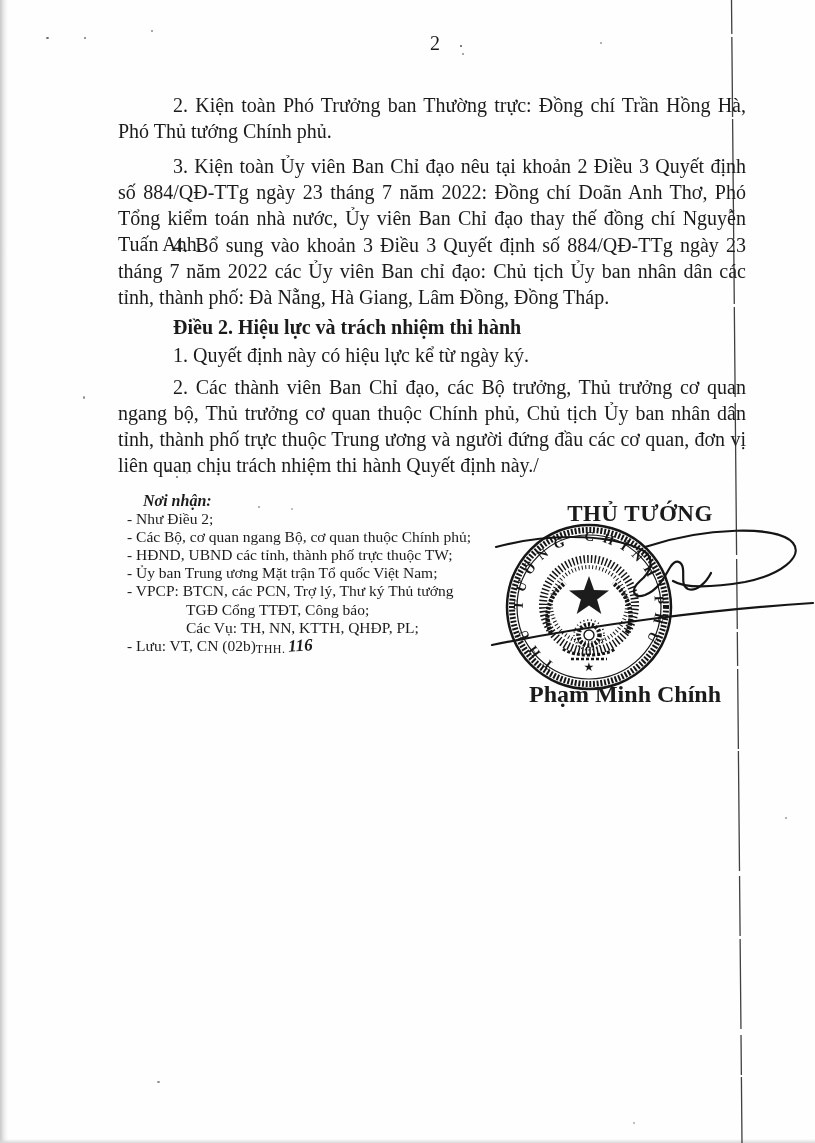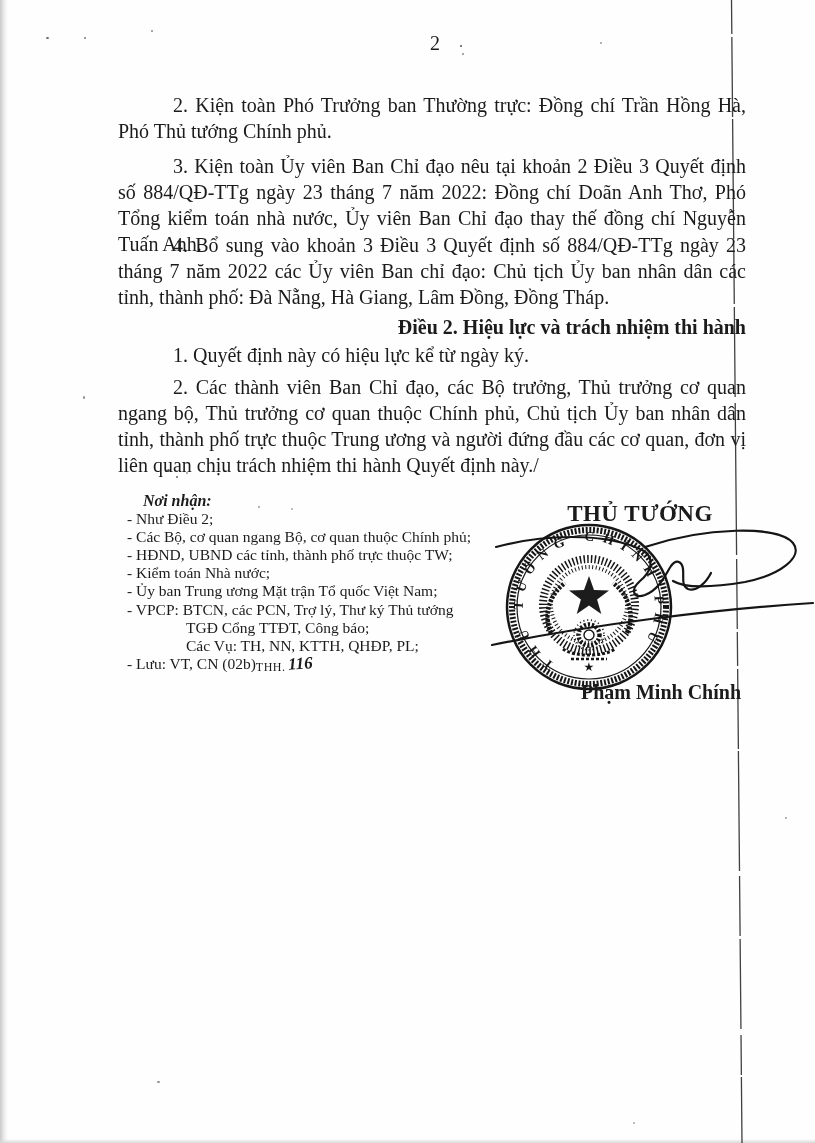--- a/index.html
+++ b/index.html
@@ -8,33 +8,33 @@
     font-family:"Liberation Serif","DejaVu Serif",serif;color:#1b1b1b;overflow:hidden;
   }
   .edge-left{position:absolute;left:0;top:0;width:8px;height:1143px;
     background:linear-gradient(to right,#c9c9c9,#eeeeee 55%,rgba(255,255,255,0));}
   .edge-bottom{position:absolute;left:0;bottom:0;width:815px;height:4px;
     background:linear-gradient(to top,#d9d9d9,rgba(255,255,255,0));}
   .pnum{position:absolute;top:32px;left:410px;width:50px;text-align:center;
     font-size:20px;}
   .doc p{position:absolute;left:110px;width:628px;margin:8px;font-size:20px;
     line-height:26px;text-align:justify;text-indent:55px;}
-  .doc p.article-heading{font-weight:bold;text-align:right;}
+  .doc p.article-heading{font-weight:bold;text-align:left;}
   .recipients{position:absolute;left:127px;top:492px;width:360px;
     font-size:15.5px;line-height:18.1px;}
   .recipients div{white-space:nowrap;}
   .recipients .head{font-weight:bold;font-style:italic;padding-left:16px;font-size:16px;}
   .r-ind{padding-left:59px;}
   .luu-sub{font-size:12px;position:relative;top:2px;letter-spacing:.5px;}
   .luu-hand{display:inline-block;font-style:italic;font-weight:600;font-size:17px;
     margin-left:3px;transform:rotate(-4deg);}
   .sig-title{position:absolute;left:515px;top:501px;width:250px;text-align:center;
     font-weight:bold;font-size:23px;letter-spacing:.5px;}
-  .sig-name{position:absolute;left:536px;top:681px;width:250px;text-align:center;
-    font-weight:bold;font-size:20px;}
+  .sig-name{position:absolute;left:500px;top:681px;width:250px;text-align:center;
+    font-weight:bold;font-size:24px;}
   .seal-svg{position:absolute;left:499px;top:517px;}
   .sign-svg{position:absolute;left:480px;top:523px;}
   .scanline-svg{position:absolute;left:0;top:0;pointer-events:none;}
   .speck{position:absolute;border-radius:50%;}
 </style>
 </head>
 <body>
 
 <div class="edge-left"></div>
 <div class="edge-bottom"></div>
@@ -48,21 +48,20 @@
   <p style="top:306px" class="article-heading">Điều 2. Hiệu lực và trách nhiệm thi hành</p>
   <p style="top:334px">1. Quyết định này có hiệu lực kể từ ngày ký.</p>
   <p style="top:366px">2. Các thành viên Ban Chỉ đạo, các Bộ trưởng, Thủ trưởng cơ quan ngang bộ, Thủ trưởng cơ quan thuộc Chính phủ, Chủ tịch Ủy ban nhân dân tỉnh, thành phố trực thuộc Trung ương và người đứng đầu các cơ quan, đơn vị liên quan chịu trách nhiệm thi hành Quyết định này./</p>
 </div>
 
 <div class="recipients">
   <div class="head">Nơi nhận:</div>
   <div>- Như Điều 2;</div>
   <div>- Các Bộ, cơ quan ngang Bộ, cơ quan thuộc Chính phủ;</div>
   <div>- HĐND, UBND các tỉnh, thành phố trực thuộc TW;</div>
-  <div>- Kiểm toán Nhà nước;</div>
   <div>- Ủy ban Trung ương Mặt trận Tổ quốc Việt Nam;</div>
   <div>- VPCP: BTCN, các PCN, Trợ lý, Thư ký Thủ tướng</div>
   <div class="r-ind">TGĐ Cổng TTĐT, Công báo;</div>
   <div class="r-ind">Các Vụ: TH, NN, KTTH, QHĐP, PL;</div>
   <div><span>- Lưu: VT, CN (02b)</span><span class="luu-sub">THH.</span><span class="luu-hand">116</span></div>
 </div>
 
 <div class="sig-title">THỦ TƯỚNG</div>
 
 <svg class="seal-svg" width="180" height="180" viewBox="0 0 180 180">

